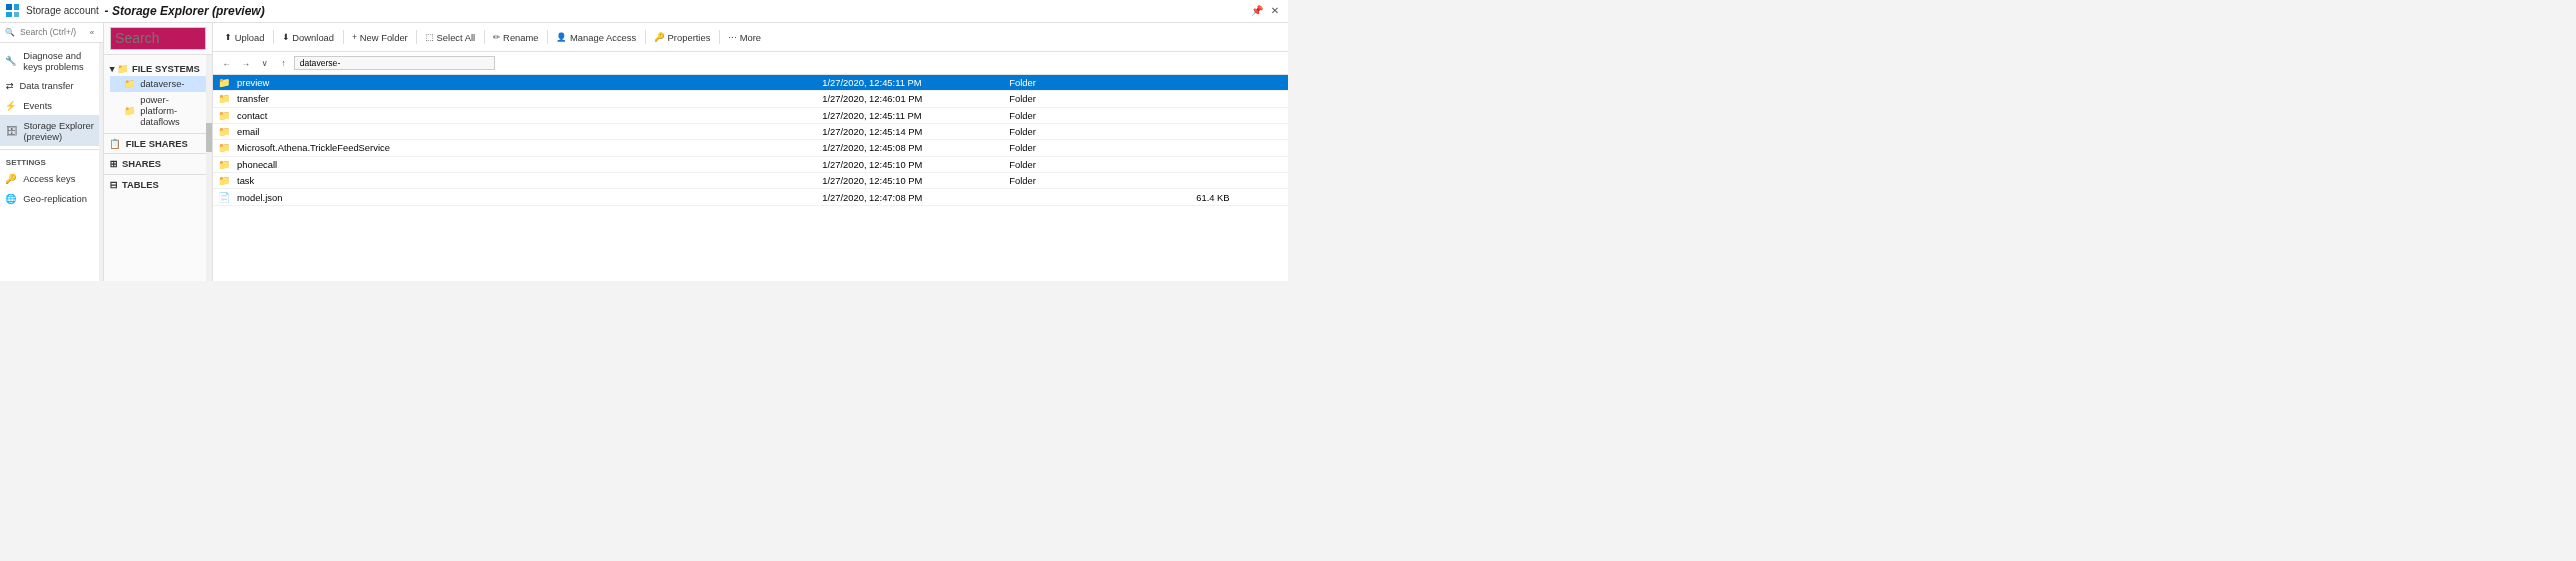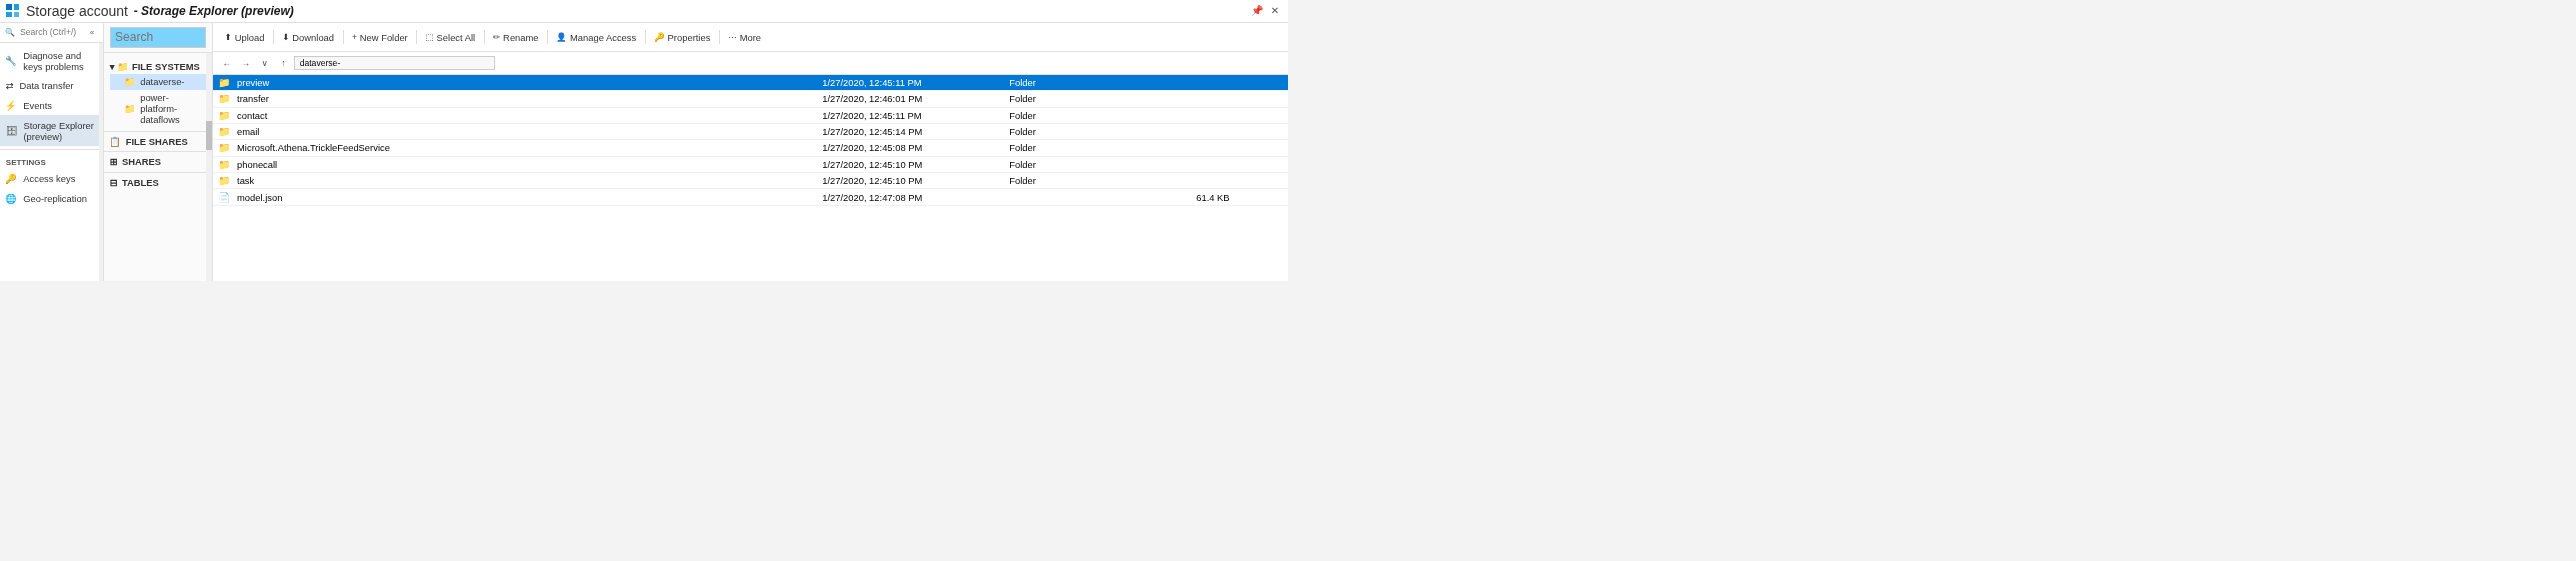--- a/index.html
+++ b/index.html
@@ -14,21 +14,21 @@
       padding: 0 5.8px;
       border-bottom: 0.7px solid #e0e0e0;
       justify-content: space-between;
     }
     .title-bar-left {
       display: flex;
       align-items: center;
       gap: 5.8px;
     }
     .title-bar-text {
-      font-size: 14px;
+      font-size: 10px;
       color: #333;
     }
     .title-bar-subtitle {
       font-weight: 600;
       font-size: 12px;
       color: #1a1a1a;
       font-style: italic;
     }
     .title-bar-controls {
       display: flex;
@@ -116,23 +116,23 @@
       flex-direction: column;
     }
     .tree-search {
       padding: 4.3px 5.8px;
       border-bottom: 0.7px solid #e0e0e0;
     }
     .tree-search-input {
       width: 100%;
       border: 0.7px solid #ccc;
       padding: 2.2px 4.3px;
-      font-size: 12px;
+      font-size: 14px;
       outline: none;
-      background: #7dd3fc;
+      background: #be185d;
     }
     .tree-content {
       flex: 1;
       overflow-y: auto;
       padding: 2.9px 0;
     }
     .tree-section {
       padding: 2.9px 5.8px;
     }
     .tree-section-header {

